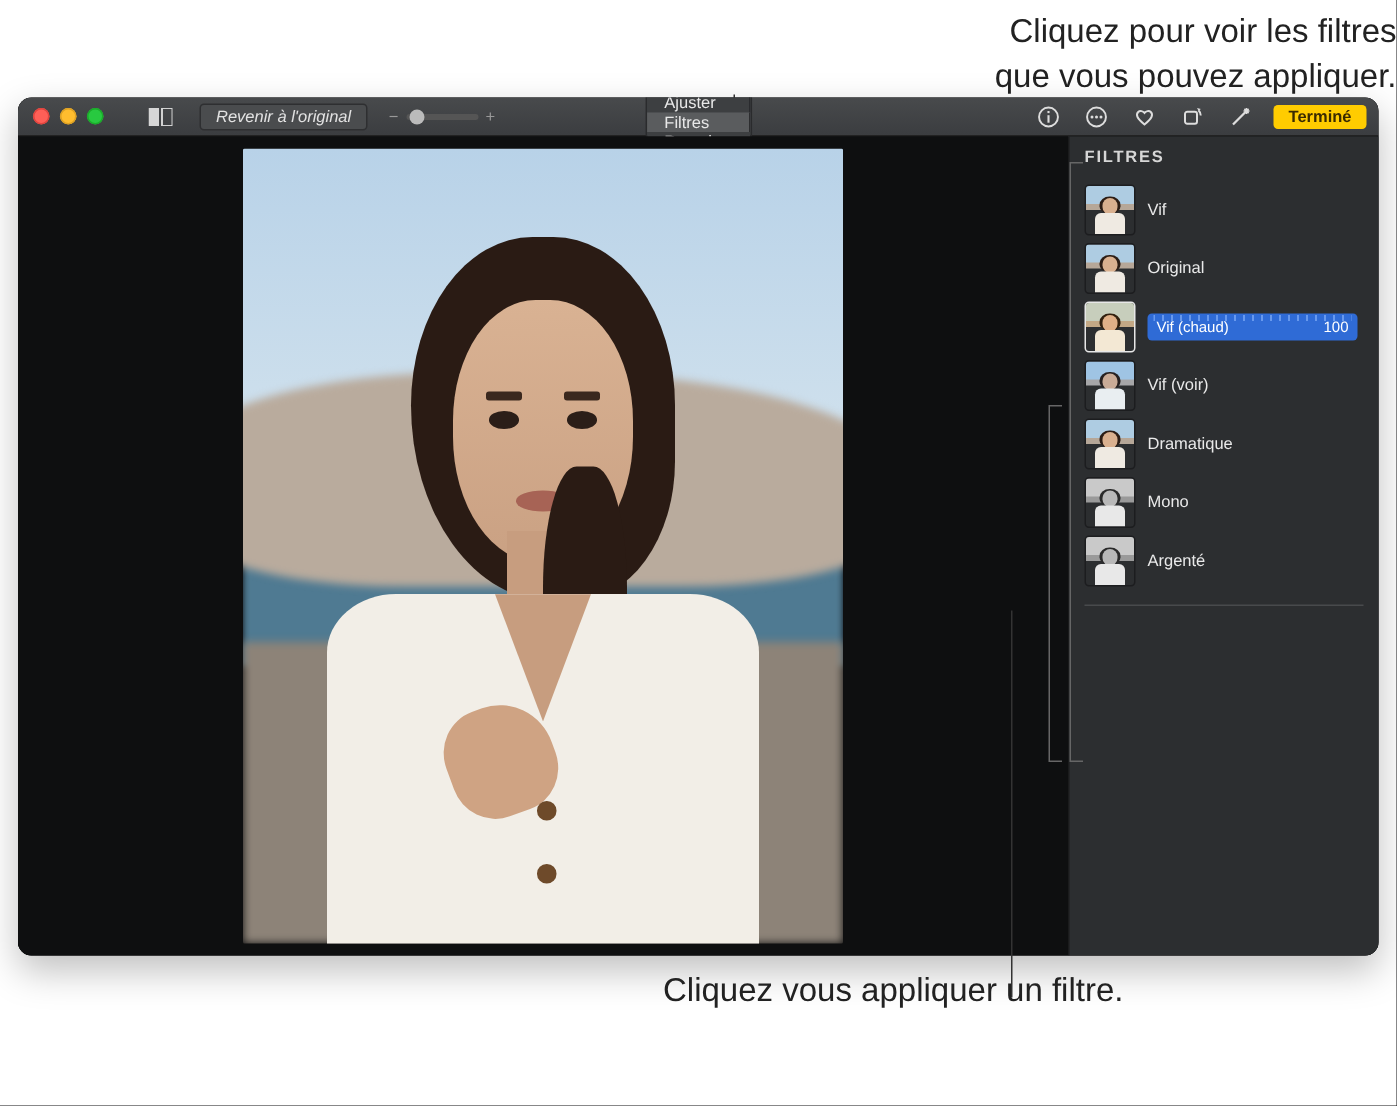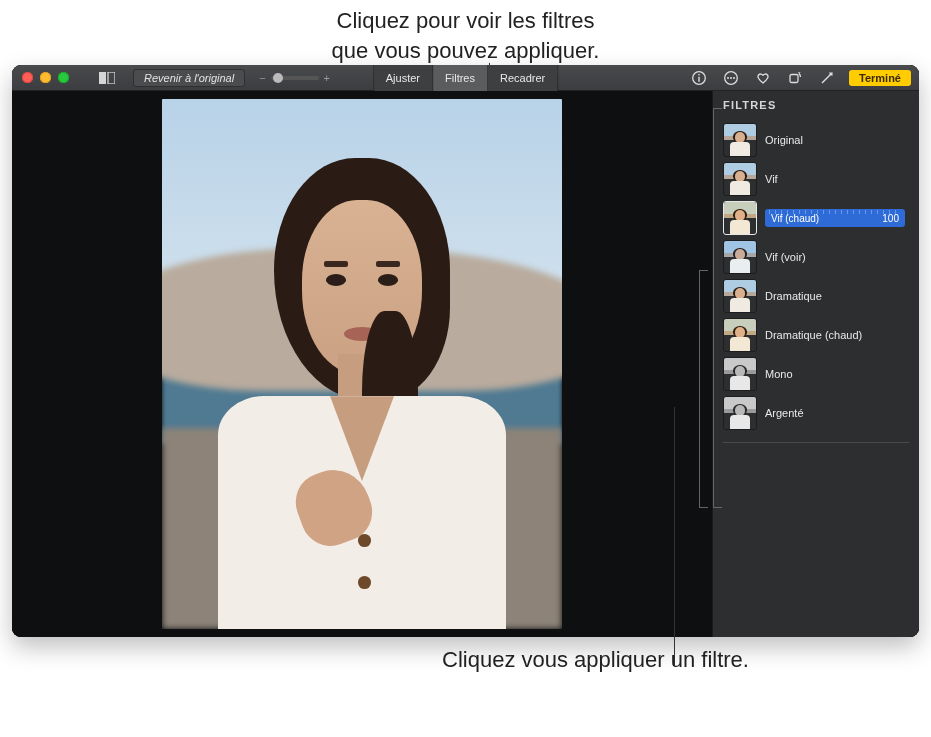--- a/index.html
+++ b/index.html
@@ -6,21 +6,21 @@
   body {
     font-family: -apple-system, "Helvetica Neue", Helvetica, Arial, sans-serif;
     background: #fff;
     width: 931px;
     position: relative;
     -webkit-font-smoothing: antialiased;
   }
 
   
   .callout-top {
-    text-align: center;
+    text-align: right;
     font-size: 22px;
     color: #222;
     line-height: 1.35;
     padding-top: 6px;
   }
   .callout-line-top {
     position: absolute;
     width: 1px;
     background: #333;
     left: 489px;  
@@ -85,20 +85,21 @@
   }
   .slider-thumb {
     position:absolute; width:10px; height:10px; border-radius:50%; background:#bbb;
     top:-3px; left:2px;
   }
 
   .seg {
     position: absolute; left: 50%; transform: translateX(-50%);
     display: flex; border: 1px solid #2a2b2d; border-radius: 4px; overflow: hidden;
     height: 33px;
+    flex-direction: column;
   }
   .seg-btn {
     font-size: 11px; color: #e8e8e8;
     padding: 1px 12px 0 12px; background: #3d3f41; display:flex; align-items:center;
     border-right: 1px solid #2a2b2d;
   }
   .seg-btn:last-child { border-right: none; }
   .seg-btn.active { background: #5a5c5e; }
 
   .tb-right { position: absolute; right: 8px; display:flex; gap:12px; align-items:center; }
@@ -352,31 +353,31 @@
       <div class="sb-header">FILTRES</div>
       <div class="filters" id="filters-list">
           <div class="filter-row">
             <div class="thumb">
               <div class="sky" style="background:#aecce2"></div>
               <div class="rock" style="background:#b6a798"></div>
               <div class="hair" style="background:#2c1d15"></div>
               <div class="head" style="background:#d9b08f"></div>
               <div class="body" style="background:#efeae2"></div>
             </div>
-            <span class="filter-label">Original</span>
+            <span class="filter-label">Vif</span>
           </div>
           <div class="filter-row">
             <div class="thumb">
               <div class="sky" style="background:#aecce2"></div>
               <div class="rock" style="background:#b6a798"></div>
               <div class="hair" style="background:#2c1d15"></div>
               <div class="head" style="background:#d9b08f"></div>
               <div class="body" style="background:#efeae2"></div>
             </div>
-            <span class="filter-label">Vif</span>
+            <span class="filter-label">Original</span>
           </div>
           <div class="filter-row selected">
             <div class="thumb">
               <div class="sky" style="background:#c7cebc"></div>
               <div class="rock" style="background:#c3a885"></div>
               <div class="hair" style="background:#32200f"></div>
               <div class="head" style="background:#e0b088"></div>
               <div class="body" style="background:#f3e8d4"></div>
             </div>
             <div class="slider-cell">
@@ -400,30 +401,20 @@
               <div class="sky" style="background:#aecce2"></div>
               <div class="rock" style="background:#b6a798"></div>
               <div class="hair" style="background:#2c1d15"></div>
               <div class="head" style="background:#d9b08f"></div>
               <div class="body" style="background:#efeae2"></div>
             </div>
             <span class="filter-label">Dramatique</span>
           </div>
           <div class="filter-row">
             <div class="thumb">
-              <div class="sky" style="background:#c7cebc"></div>
-              <div class="rock" style="background:#c3a885"></div>
-              <div class="hair" style="background:#32200f"></div>
-              <div class="head" style="background:#e0b088"></div>
-              <div class="body" style="background:#f3e8d4"></div>
-            </div>
-            <span class="filter-label">Dramatique (chaud)</span>
-          </div>
-          <div class="filter-row">
-            <div class="thumb">
               <div class="sky" style="background:#c9c9c9"></div>
               <div class="rock" style="background:#9a9a9a"></div>
               <div class="hair" style="background:#2a2a2a"></div>
               <div class="head" style="background:#b8b8b8"></div>
               <div class="body" style="background:#e8e8e8"></div>
             </div>
             <span class="filter-label">Mono</span>
           </div>
           <div class="filter-row">
             <div class="thumb">

